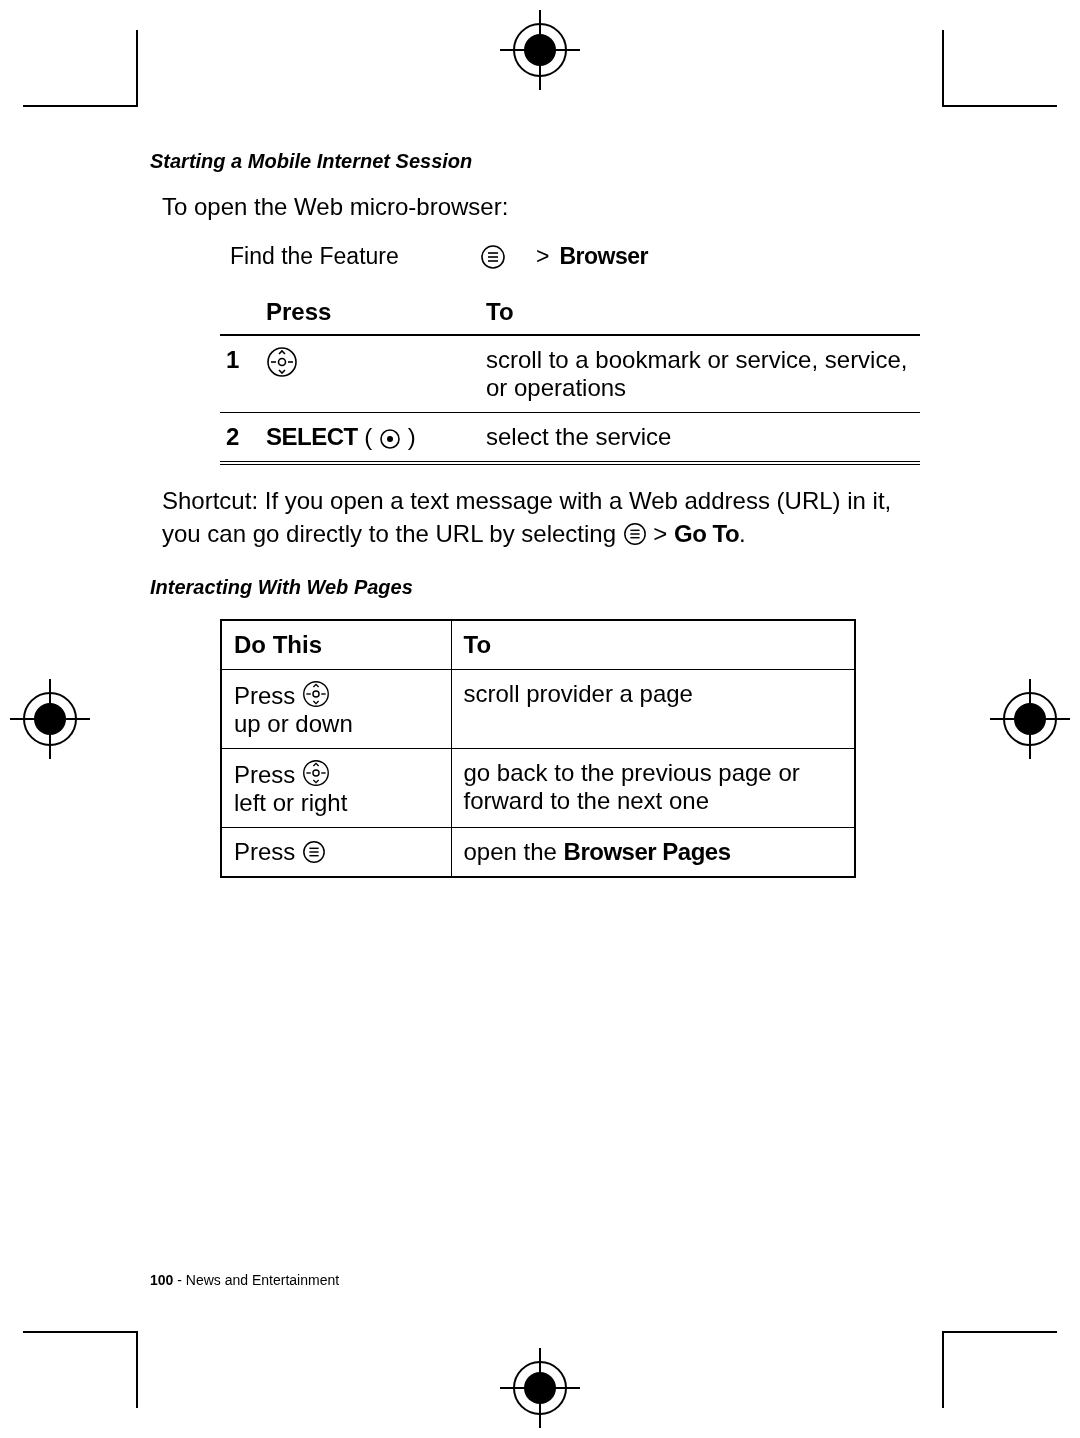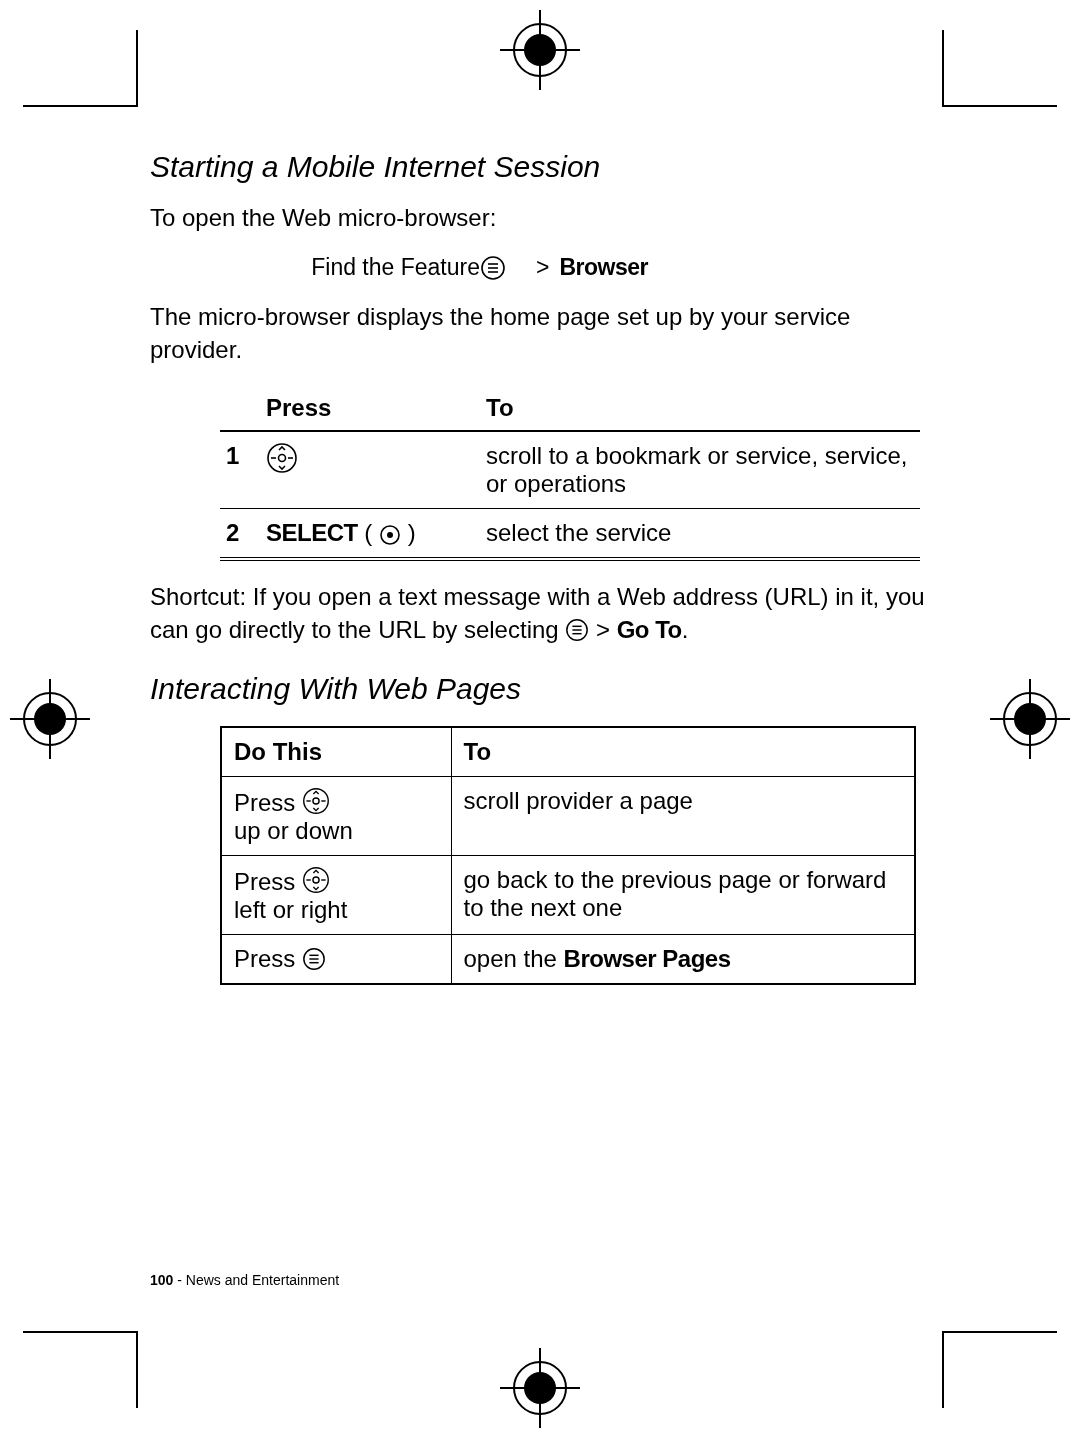--- a/index.html
+++ b/index.html
@@ -12,33 +12,33 @@
     .crop-bot-left-h { bottom: 105px; left: 23px; width: 115px; height: 2px; }
     .crop-bot-left-v { bottom: 30px; left: 136px; width: 2px; height: 77px; }
     .crop-bot-right-h { bottom: 105px; right: 23px; width: 115px; height: 2px; }
     .crop-bot-right-v { bottom: 30px; right: 136px; width: 2px; height: 77px; }
     .reg-mark { position: absolute; width: 80px; height: 80px; }
     .reg-top   { top: 10px; left: 50%; transform: translateX(-50%); }
     .reg-bot   { bottom: 10px; left: 50%; transform: translateX(-50%); }
     .reg-left  { top: 50%; left: 10px; transform: translateY(-50%); }
     .reg-right { top: 50%; right: 10px; transform: translateY(-50%); }
     .content { position: absolute; top: 150px; left: 150px; right: 150px; bottom: 150px; }
-    h2.ital { font-style: italic; font-weight: normal; font-size: 30px; margin-bottom: 18px; color: #000; }
-    p.body { font-size: 24px; line-height: 1.35; margin: 14px 0; color: #000; }
+    h2.ital { font-style: italic; font-weight: bold; font-size: 20px; margin-bottom: 18px; color: #000; }
+    p.body { font-size: 24px; line-height: 1.35; margin: 14px 12px; color: #000; }
     .feature-row { margin: 20px 0 20px 80px; display: flex; align-items: center; font-size: 23px; }
-    .feature-label { width: 250px; text-align: right; }
+    .feature-label { width: 250px; }
     .feature-path { display: flex; align-items: center; gap: 10px; }
     .menu-icon, .nav-icon, .center-icon { display: inline-flex; align-items: center; justify-content: center; vertical-align: middle; }
     .condensed { font-family: Arial, sans-serif; font-weight: bold; letter-spacing: -0.5px; }
     table.steps { width: 700px; margin: 20px 0 20px 70px; border-collapse: collapse; font-size: 24px; }
     table.steps th { text-align: left; font-weight: bold; padding: 8px 6px; border-bottom: 2px solid #000; }
     table.steps td { padding: 10px 6px; vertical-align: top; border-bottom: 1px solid #000; }
     table.steps tr:last-child td { border-bottom: 4px double #000; }
     .stepnum { font-weight: bold; width: 34px; }
-    table.ops { width: 696px; margin: 20px 0 20px 70px; border-collapse: collapse; font-size: 24px; border: 2px solid #000; }
+    table.ops { width: 636px; margin: 20px 0 20px 70px; border-collapse: collapse; font-size: 24px; border: 2px solid #000; }
     table.ops th { text-align: left; font-weight: bold; padding: 10px 12px; border: 1px solid #000; }
     table.ops td { padding: 10px 12px; border: 1px solid #000; vertical-align: top; }
     .footer { position: absolute; bottom: 0; left: 0; font-size: 14px; }
     .footer b { font-weight: bold; }
     .shortcut-label { font-weight: normal; }
     .inline-icon { vertical-align: -4px; }
   </style>
 </head>
 <body>
 
@@ -90,21 +90,20 @@
             <line x1="8" y1="9" x2="18" y2="9" stroke="#000" stroke-width="1.6"></line>
             <line x1="8" y1="13" x2="18" y2="13" stroke="#000" stroke-width="1.6"></line>
             <line x1="8" y1="17" x2="18" y2="17" stroke="#000" stroke-width="1.6"></line>
           </svg>
       </span>
       <span style="margin-left:20px">&gt;</span>
       <span class="condensed">Browser</span>
     </span>
   </div>
 
-  <p class="body">The micro-browser displays the home page set up by your service provider.</p>
 
   <table class="steps">
     <thead>
       <tr>
         <th style="width:40px"></th>
         <th style="width:220px">Press</th>
         <th>To</th>
       </tr>
     </thead>
     <tbody>

